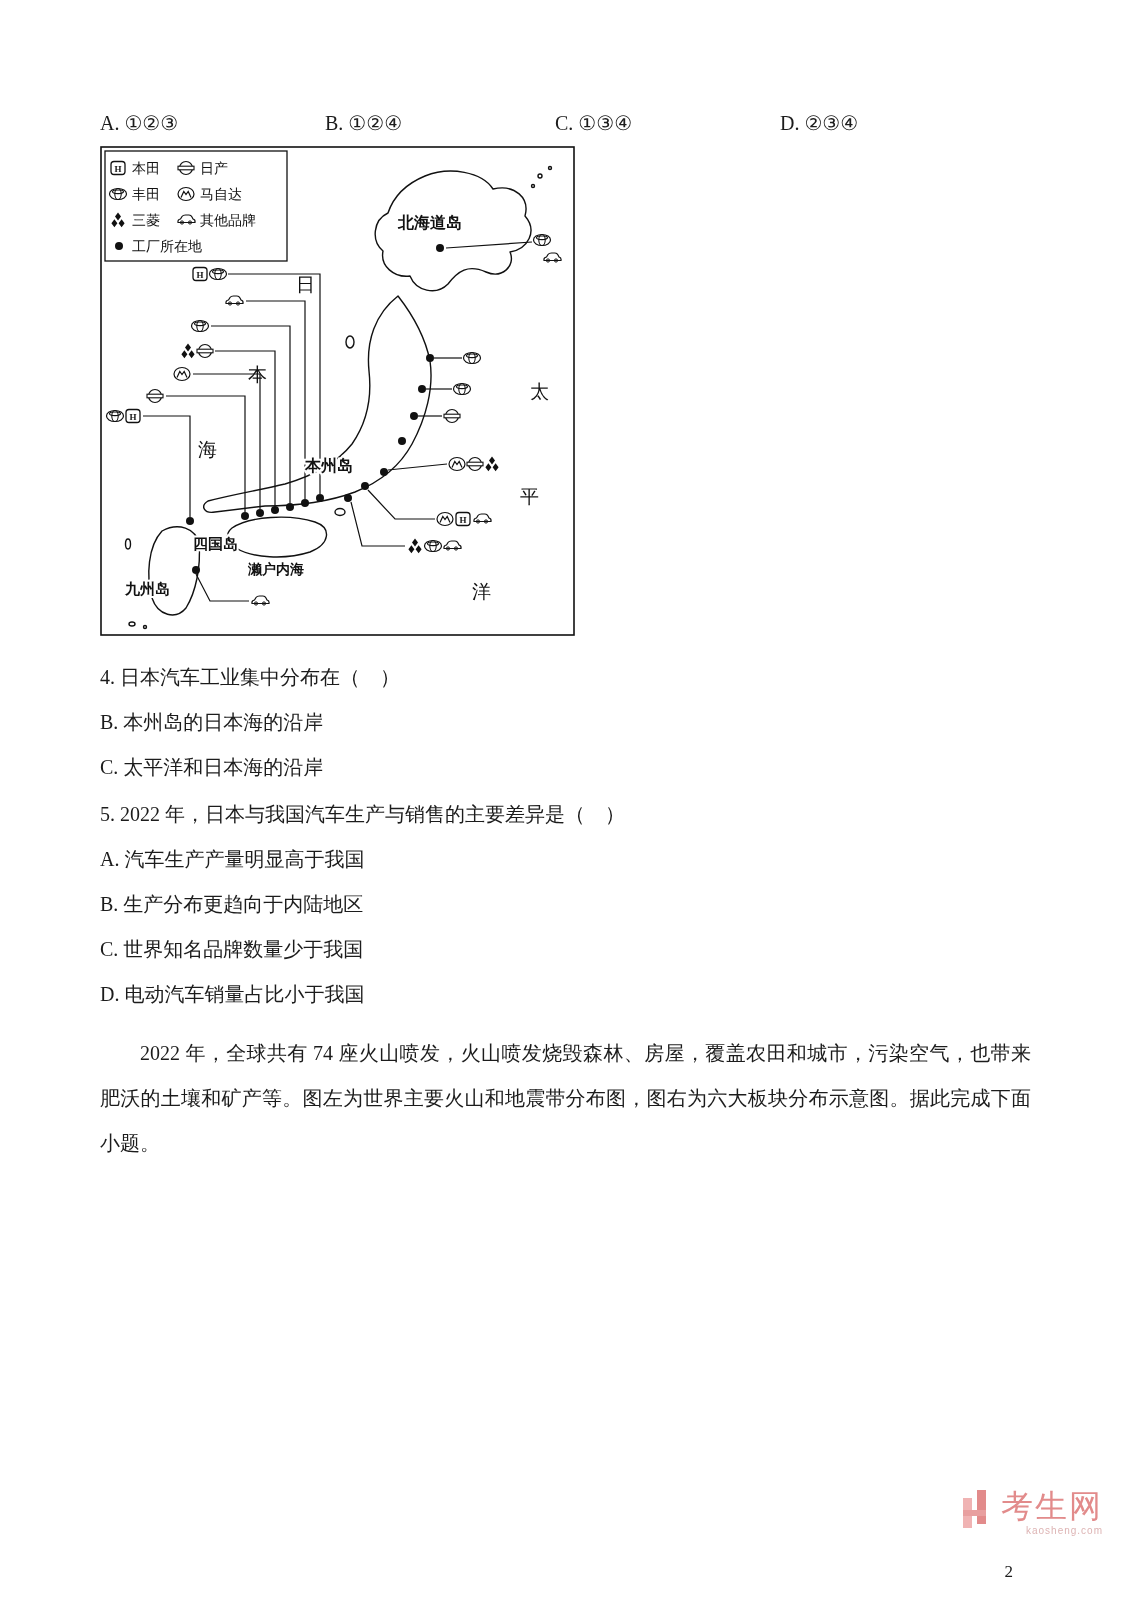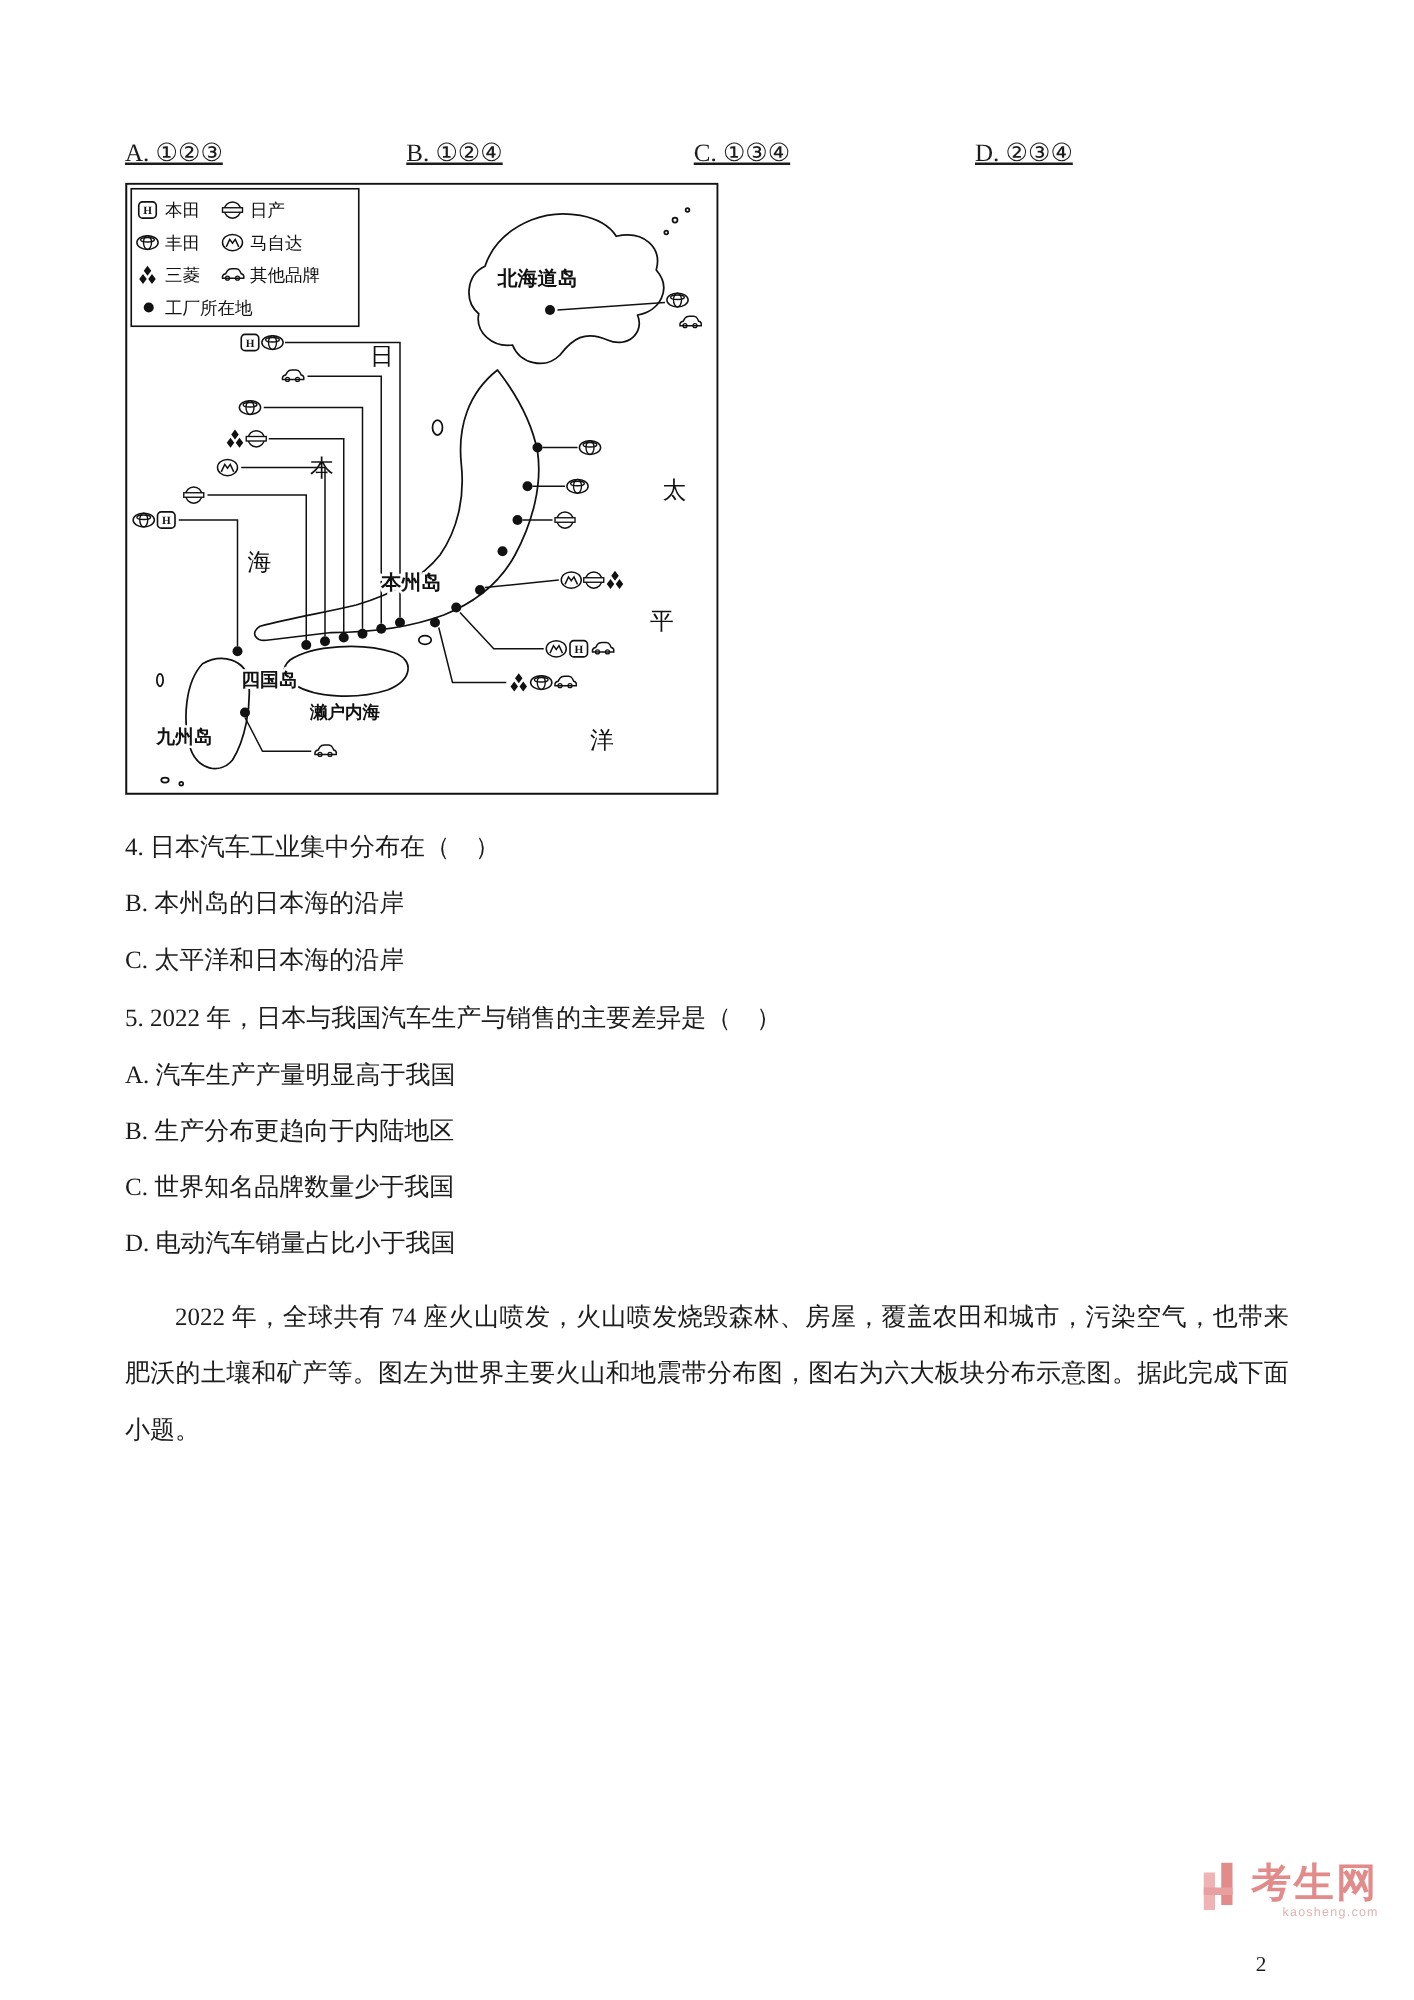--- a/index.html
+++ b/index.html
@@ -5,36 +5,36 @@
   html,body{margin:0;padding:0;}
   body{
     width:1131px;height:1600px;background:#ffffff;position:relative;
     font-family:"Liberation Serif","DejaVu Serif",serif;
     color:#1c1c1c;
   }
   .content{padding:84px 100px 0 100px;font-size:20px;}
   .line{margin:0;line-height:30px;}
   .options-row{
     display:grid;grid-template-columns:225px 230px 225px 1fr;
-    width:880px;margin-top:24px;line-height:30px;text-decoration:underline;
+    width:880px;margin-top:24px;line-height:30px;
   }
   .passage{margin:14px 0 0 0;line-height:45px;text-align:justify;text-indent:2em;}
   .map-figure{margin:8px 0 0 0;}
   .stem{margin:14px 0 0 0;line-height:45px;}
   .option-line{margin:0;line-height:45px;}
   svg text{font-family:"Liberation Serif","DejaVu Serif",serif;}
   .island-label{font-weight:bold;paint-order:stroke;stroke:#ffffff;stroke-width:4px;fill:#111;}
   .sea-label{fill:#111;}
   .lg{font-size:14px;fill:#111;}
   .watermark{
     position:absolute;right:28px;bottom:64px;
     display:flex;align-items:flex-start;gap:8px;
   }
   .wm-text{display:flex;flex-direction:column;line-height:1;}
-  .wm-name{font-size:32px;font-weight:bold;color:#e28b8b;letter-spacing:2px;}
+  .wm-name{font-size:32px;font-weight:normal;color:#e28b8b;letter-spacing:2px;}
   .wm-domain{font-size:10px;color:#ddb3b3;margin-top:4px;letter-spacing:1px;align-self:flex-end;
     font-family:"Liberation Sans","DejaVu Sans",sans-serif;}
   .page-number{position:absolute;right:118px;bottom:18px;font-size:17px;}
 </style>
 </head>
 <body>
 
 <div class="content">
 
 

